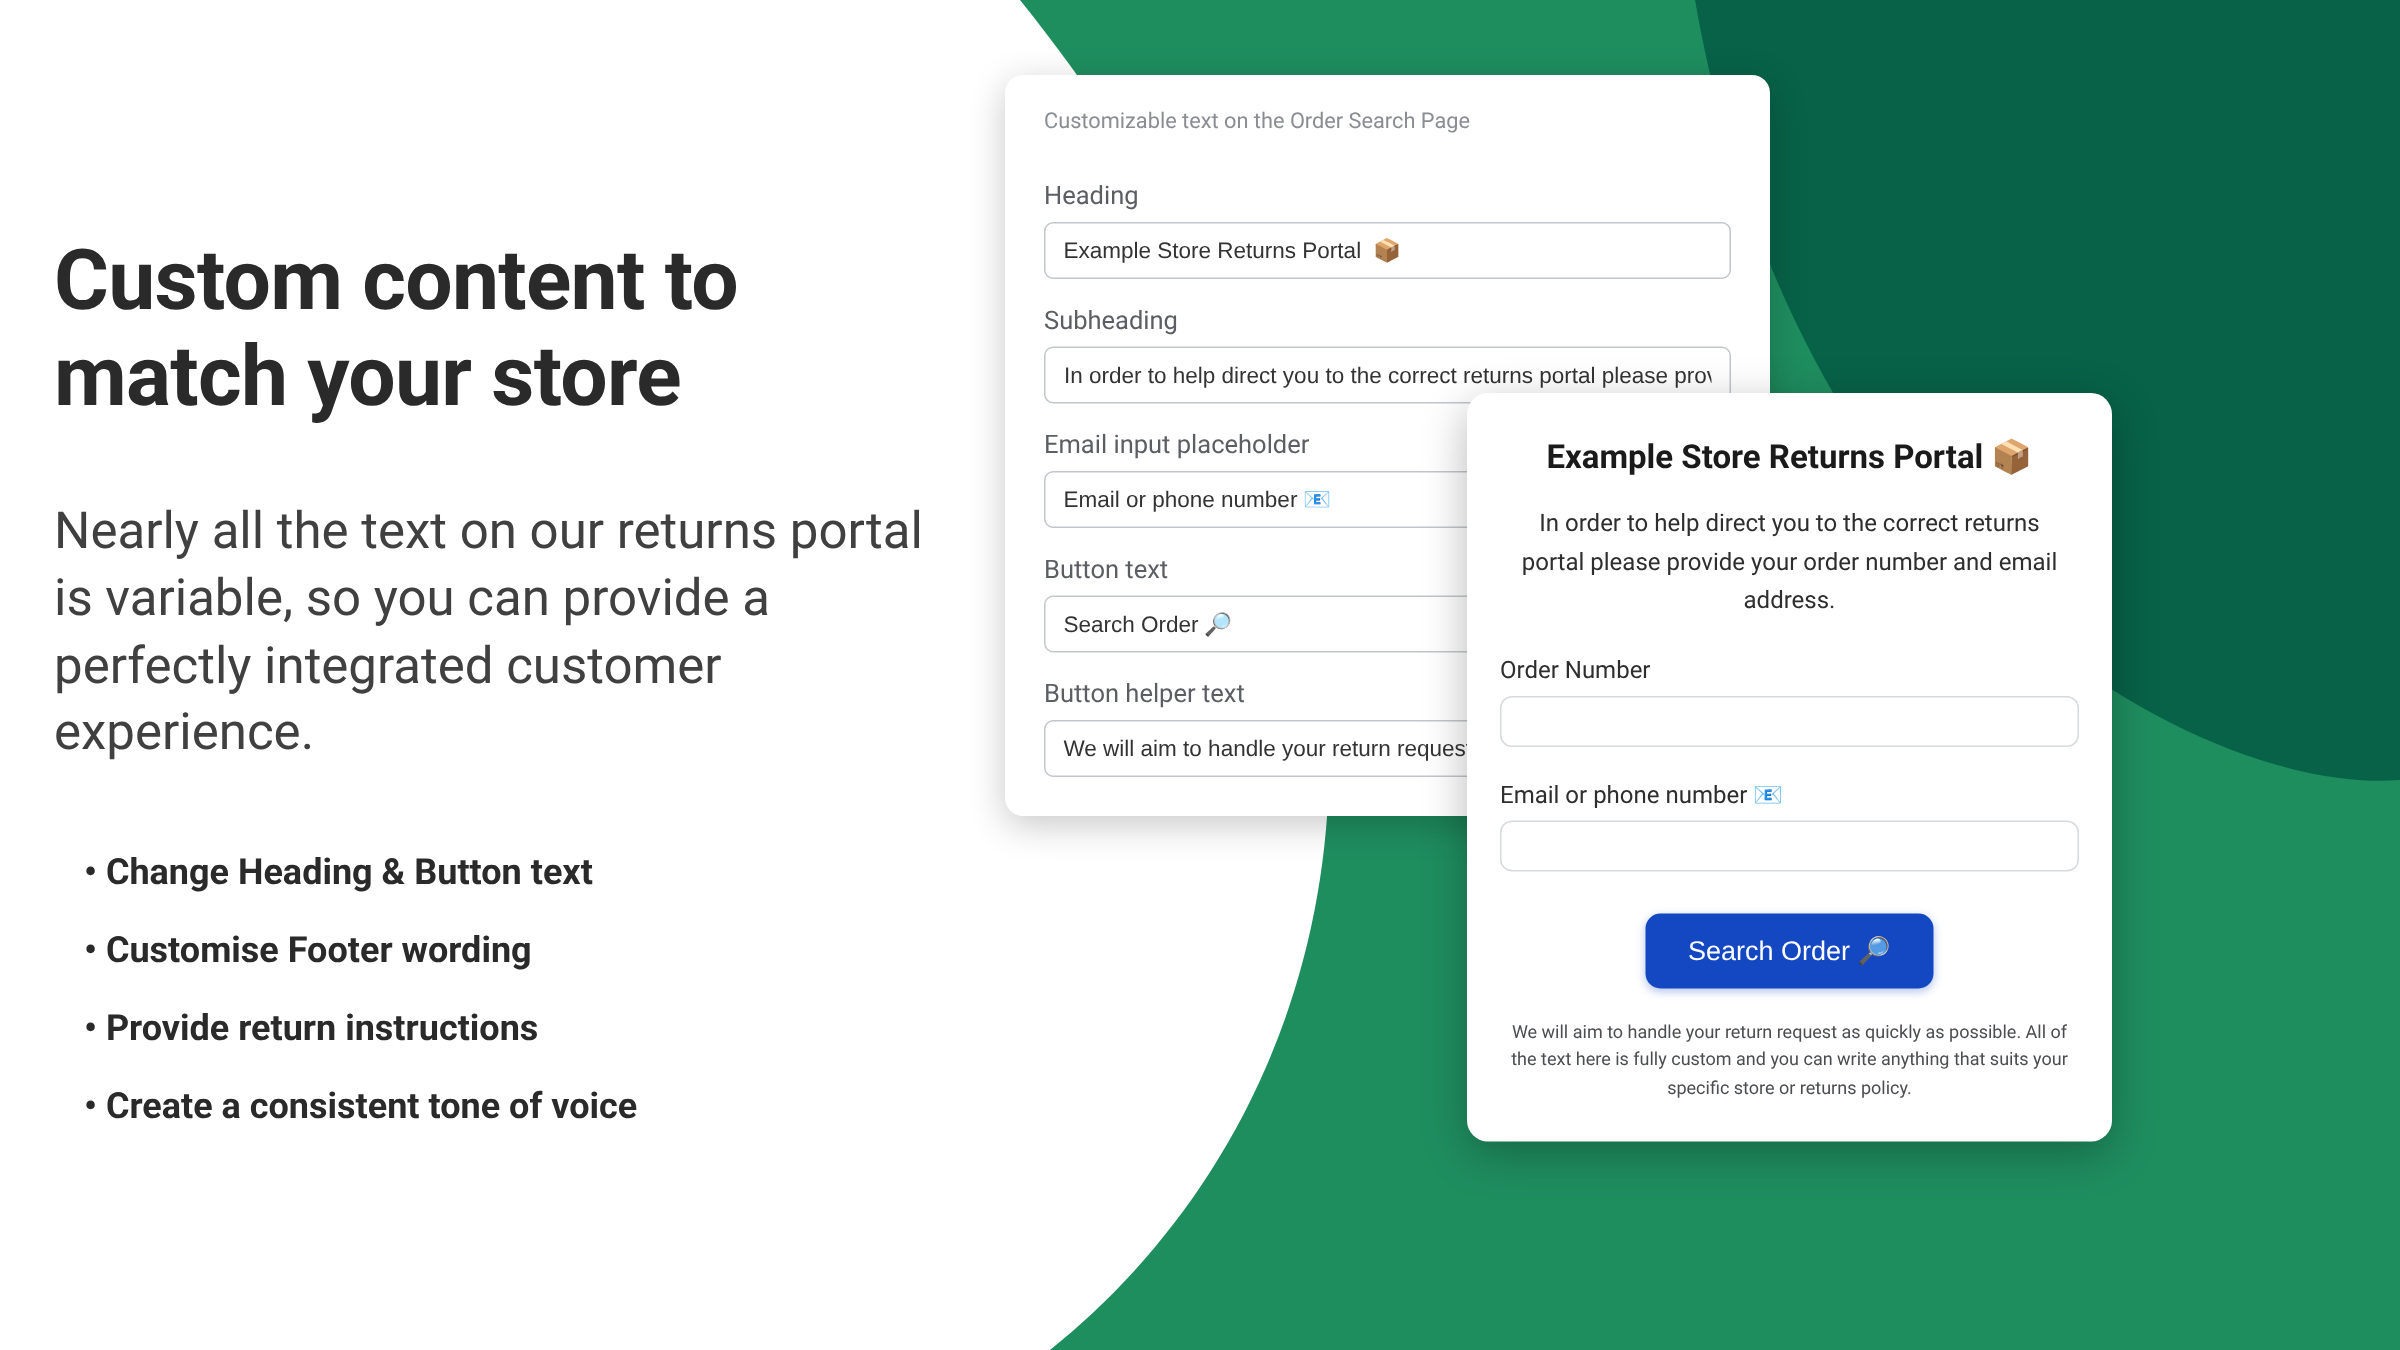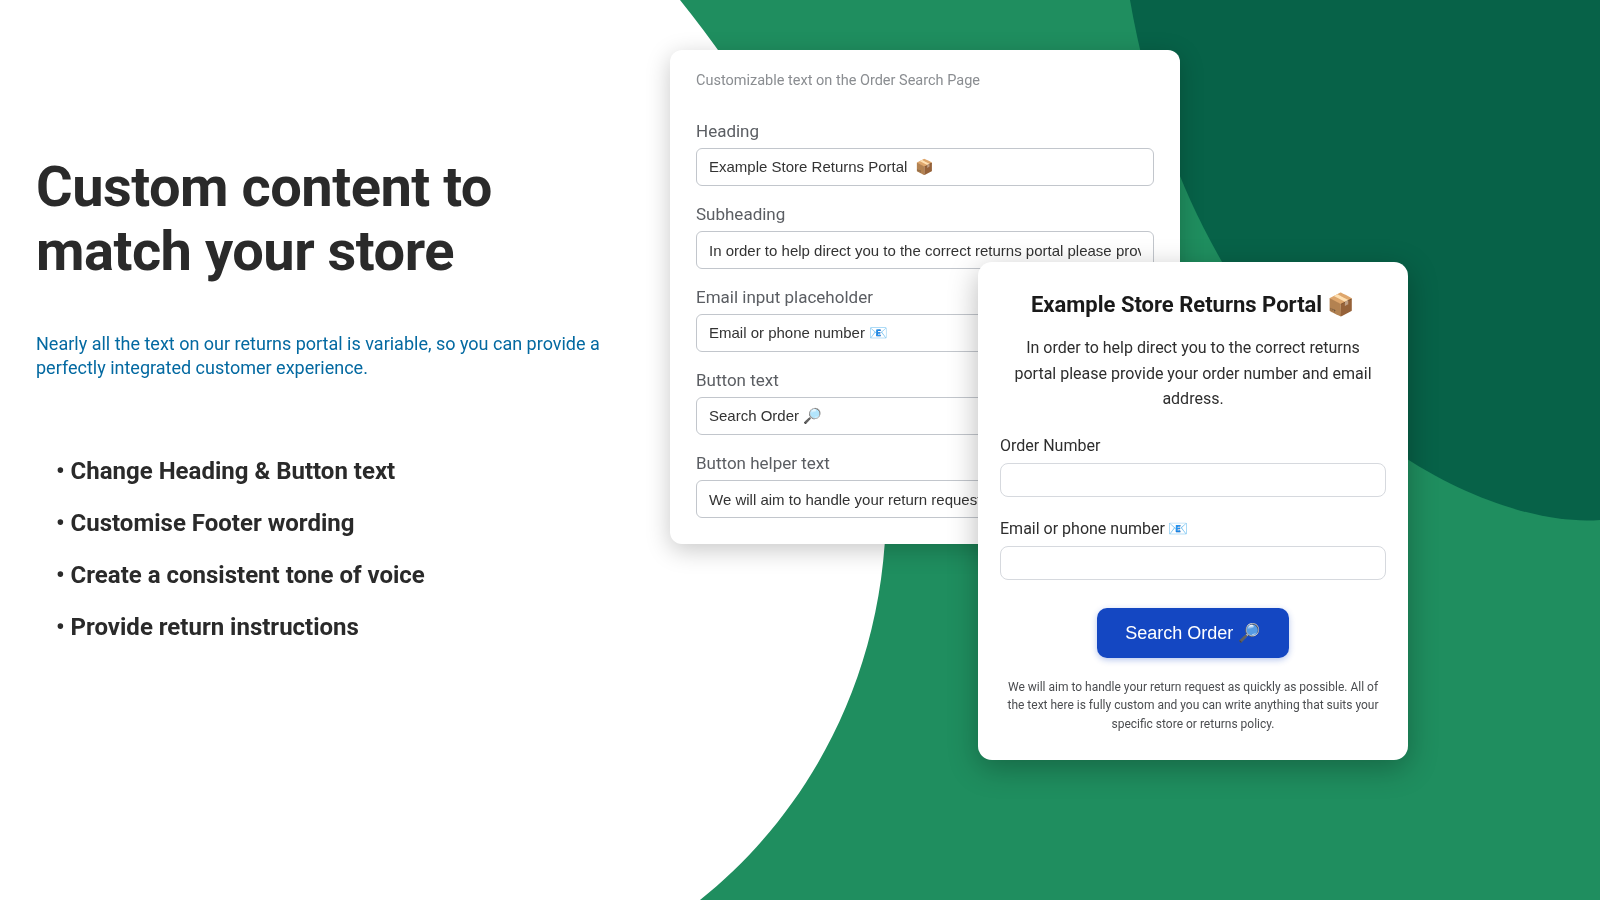--- a/index.html
+++ b/index.html
@@ -28,24 +28,24 @@
     }
     .left-copy h1 {
       font-size: 56px;
       font-weight: 700;
       line-height: 1.15;
       letter-spacing: -0.5px;
       color: #2a2a2a;
       margin-bottom: 48px;
     }
     .left-copy p.sub {
-      font-size: 18px;
+      font-size: 34px;
       line-height: 1.32;
-      color: #0369a1;
-      margin-bottom: 78px;
+      color: #404040;
+      margin-bottom: 56px;
     }
     .left-copy ul {
       list-style: none;
       padding-left: 20px;
     }
     .left-copy ul li {
       font-size: 24px;
       font-weight: 700;
       color: #2a2a2a;
       margin-bottom: 24px;
@@ -171,22 +171,22 @@
     <path d="M 1600 0 L 1600 520 C 1480 530, 1200 400, 1130 0 Z" fill="#076248"></path>
   </svg>
 </div>
 
 <div class="left-copy">
   <h1>Custom content to match your store</h1>
   <p class="sub">Nearly all the text on our returns portal is variable, so you can provide a perfectly integrated customer experience.</p>
   <ul>
     <li>Change Heading &amp; Button text</li>
     <li>Customise Footer wording</li>
+    <li>Provide return instructions</li>
     <li>Create a consistent tone of voice</li>
-    <li>Provide return instructions</li>
   </ul>
 </div>
 
 <div class="admin-card">
   <div class="card-sub">Customizable text on the Order Search Page</div>
 
   <div class="field-label">Heading</div>
   <input class="field-input" value="Example Store Returns Portal  📦" style="">
 
   <div class="field-label">Subheading</div>

